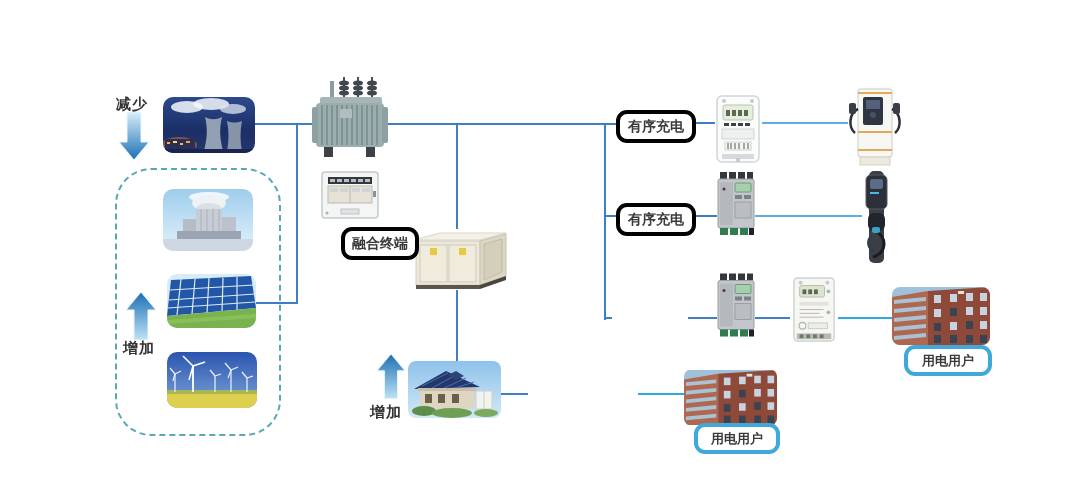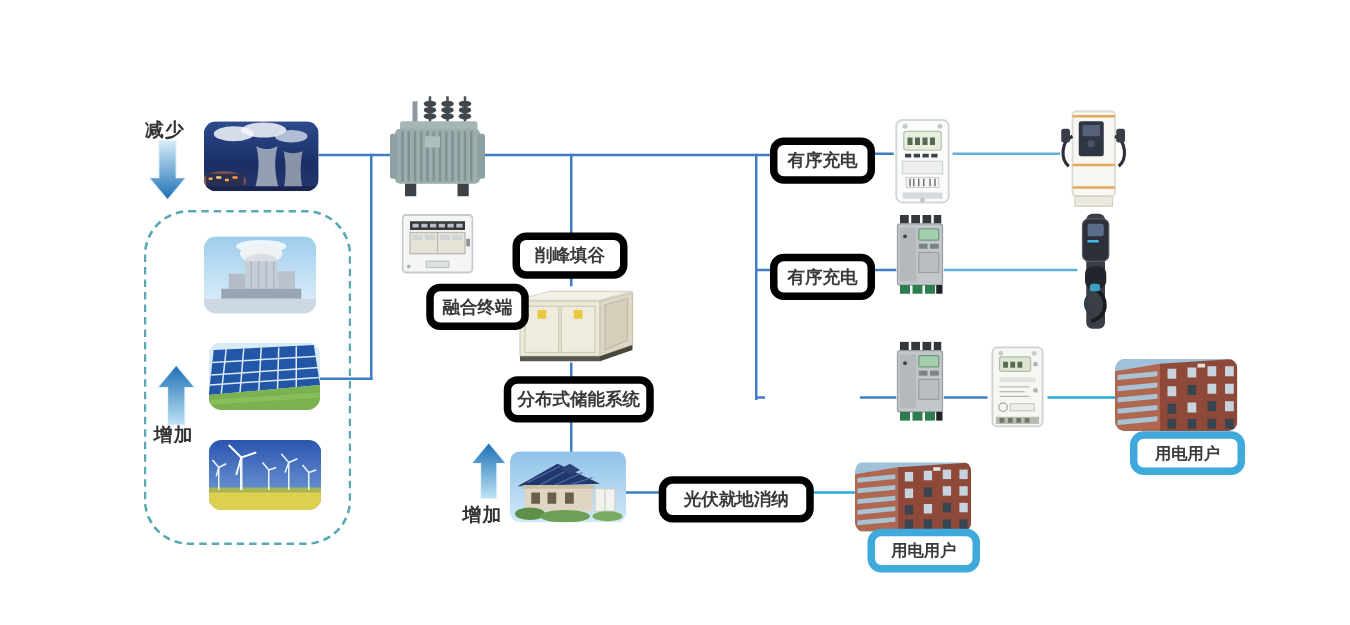--- a/index.html
+++ b/index.html
@@ -5,21 +5,21 @@
   html,body{margin:0;padding:0;background:#fff;}
   .stage{position:relative;width:1080px;height:500px;background:#fff;overflow:hidden;
          font-family:"Liberation Sans","DejaVu Sans",sans-serif;}
   .line{position:absolute;z-index:1;background:#3f7ec4;}
   .line.h{height:2px}.line.v{width:2px}
   .line.light{background:#5faedd}.line.cyan{background:#2ba9e0}
   .dashedbox{position:absolute;z-index:0;border:2px dashed #5aa7b5;border-radius:36px;}
   .img{position:absolute;z-index:2;overflow:hidden;}
   .img svg{display:block;width:100%;height:100%;}
   .r10{border-radius:10px}.r8{border-radius:8px}
-  .pill{position:absolute;z-index:3;background:#fff;border:6px solid #000000;border-radius:11px;
+  .pill{position:absolute;z-index:3;background:#fff;border:4px solid #000000;border-radius:11px;
         display:flex;align-items:center;justify-content:center;font-size:14px;font-weight:bold;
         color:#3a3a3a;white-space:nowrap;}
   .pill.cyan{border-color:#3fa9dc;}
   .ann{position:absolute;z-index:3;font-weight:bold;color:#333;font-size:15px;letter-spacing:1px;}
   .arrow{position:absolute;z-index:2;}
 </style>
 </head>
 <body>
 
 <div class="stage">
@@ -516,22 +516,19 @@
         <rect x="74" y="34" width="7" height="8"></rect>
           <rect x="42" y="48" width="7" height="8"></rect>
         <rect x="58" y="48" width="7" height="8"></rect>
           <rect x="74" y="48" width="7" height="8"></rect>
           <rect x="88" y="48" width="7" height="8"></rect>
         </g>
       <rect x="66" y="4" width="6" height="3" fill="#e8e4dc"></rect>
       </svg>
   </div>
 
-  <div class="pill" style="left:410px;top:186px;width:80px;height:25px;">削峰填谷</div>
   <div class="pill" style="left:313px;top:227px;width:70px;height:25px;margin-left:28px;">融合终端</div>
-  <div class="pill" style="left:403px;top:301px;width:108px;height:25px;">分布式储能系统</div>
   <div class="pill" style="left:616px;top:110px;width:72px;height:25px;">有序充电</div>
   <div class="pill" style="left:616px;top:203px;width:72px;height:25px;">有序充电</div>
-  <div class="pill" style="left:527px;top:381px;width:112px;height:25px;">光伏就地消纳</div>
   <div class="pill cyan" style="left:904px;top:345px;width:80px;height:23px;font-size:13px;">用电用户</div>
   <div class="pill cyan" style="left:694px;top:423px;width:78px;height:23px;font-size:13px;">用电用户</div>
 
 </div>
 
 </body></html>

